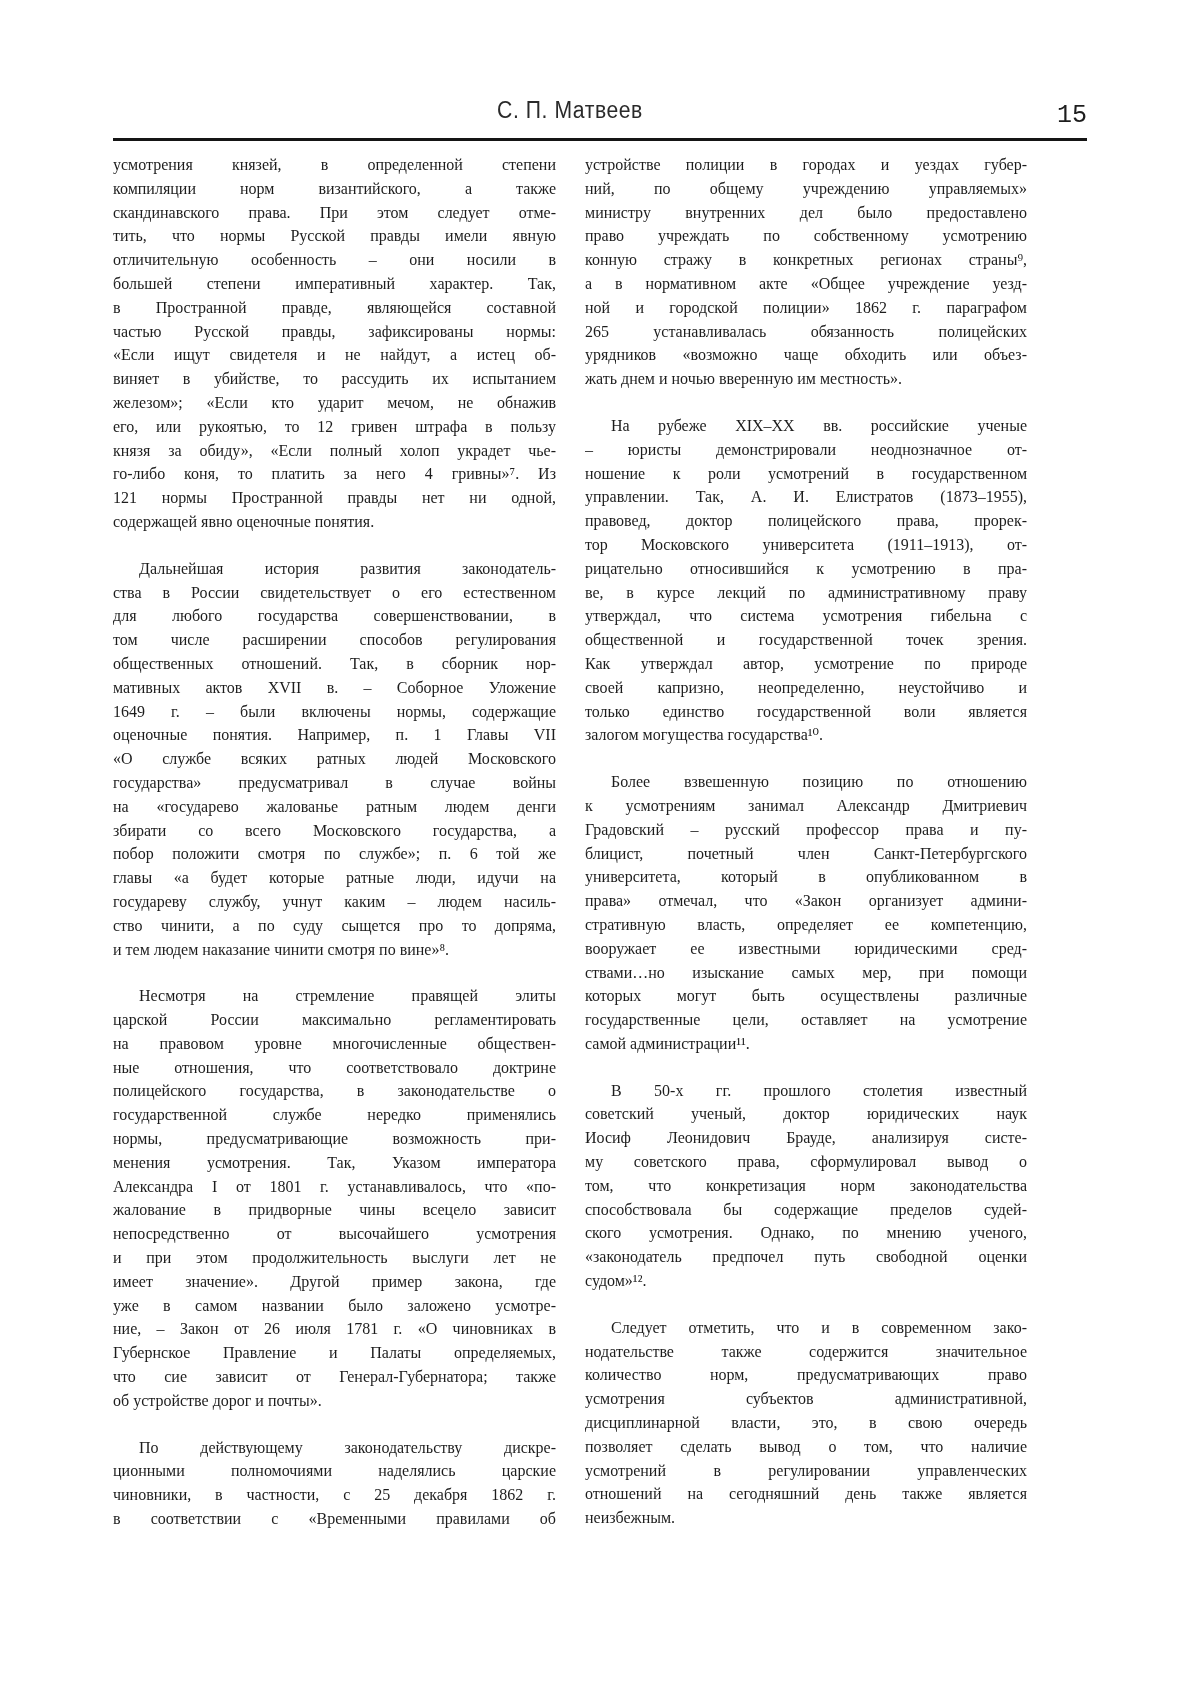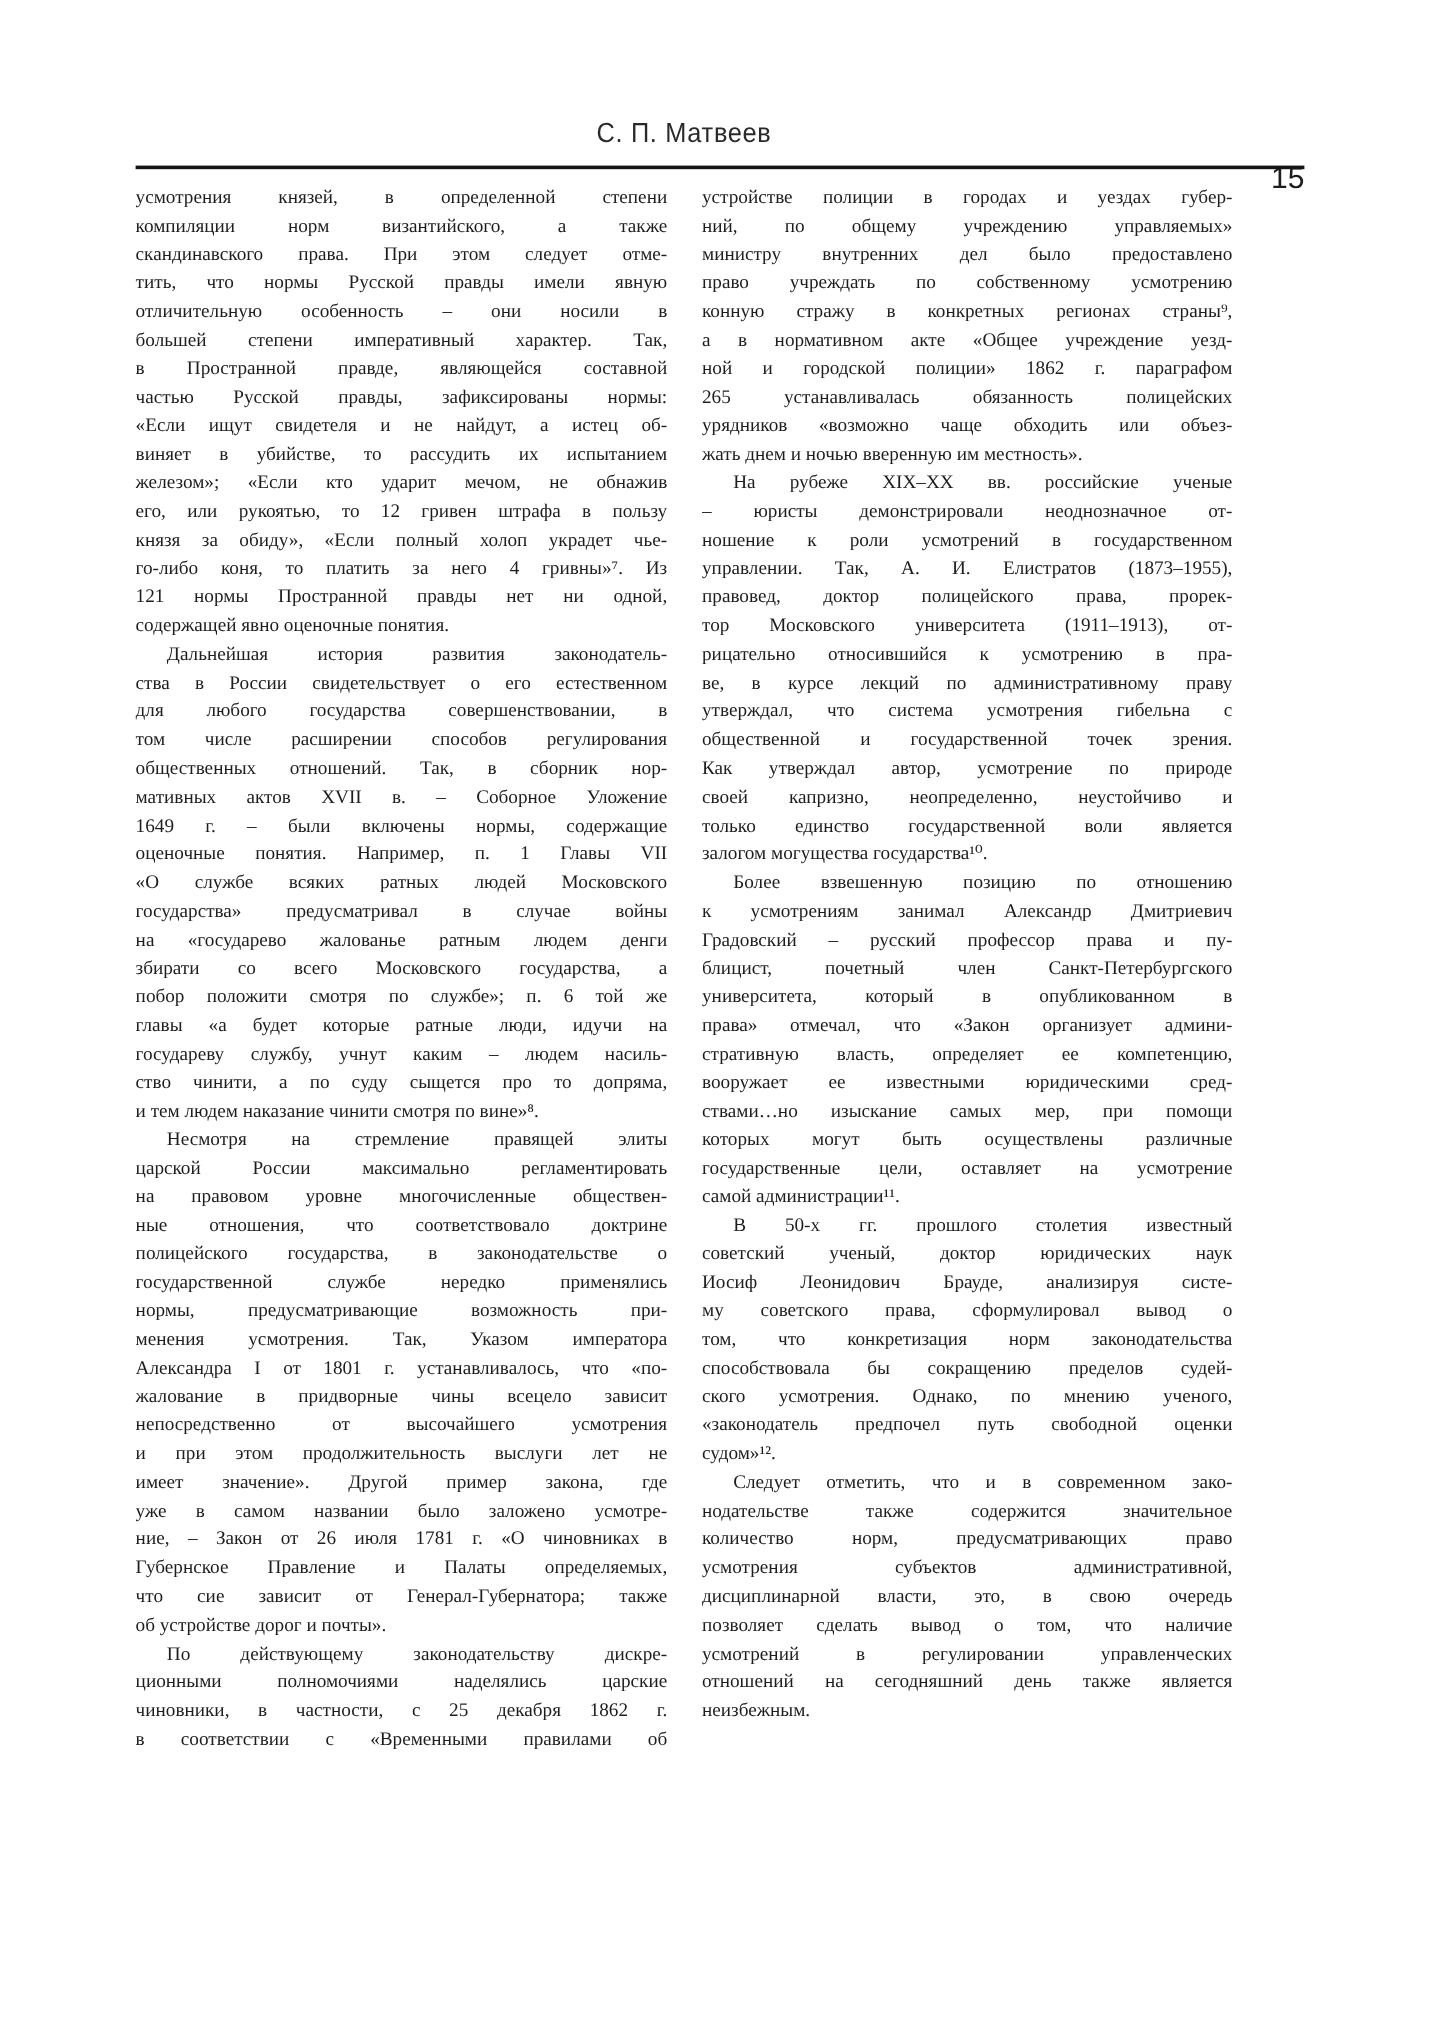--- a/index.html
+++ b/index.html
@@ -24,24 +24,23 @@
     font-size: 23px;
     font-weight: 400;
     letter-spacing: 0.6px;
     color: #2a2a2a;
     transform: scaleX(0.92);
   }
   .page-num {
     position: absolute;
     right: 113px;
     top: 101px;
-    font-family: Liberation Sans, sans-serif;
+    font-family: Liberation Mono, monospace;
     font-size: 25px;
     color: #1d1d1d;
-    margin-top: 34px;
   }
   .header-rule {
     position: absolute;
     left: 113px;
     top: 138px;
     width: 974px;
     height: 3px;
     background: #151515;
   }
   .col {
@@ -53,21 +52,21 @@
   .col-right { left: 585px; width: 442px; }
   .line {
     height: 23.8px;
     line-height: 23.8px;
     text-align: justify;
     text-align-last: justify;
     overflow: hidden;
     white-space: nowrap;
   }
   .line.para-end { text-align-last: left; }
-  .line.indent { padding-left: 26px; }
+  .line.indent { padding-left: 26px; margin-top: 23px; }
 </style>
 </head>
 <body>
 
 <div class="page">
   <div class="header-author">С. П. Матвеев</div>
   <div class="page-num">15</div>
   <div class="header-rule"></div>
 
   <div class="col col-left">
@@ -162,21 +161,21 @@
       <div class="line">вооружает ее известными юридическими сред-</div>
       <div class="line">ствами…но изыскание самых мер, при помощи</div>
       <div class="line">которых могут быть осуществлены различные</div>
       <div class="line">государственные цели, оставляет на усмотрение</div>
       <div class="line para-end">самой администрации¹¹.</div>
       <div class="line indent">В 50-х гг. прошлого столетия известный</div>
       <div class="line">советский ученый, доктор юридических наук</div>
       <div class="line">Иосиф Леонидович Брауде, анализируя систе-</div>
       <div class="line">му советского права, сформулировал вывод о</div>
       <div class="line">том, что конкретизация норм законодательства</div>
-      <div class="line">способствовала бы сокращению пределов судей-</div>
+      <div class="line">способствовала бы содержащие пределов судей-</div>
       <div class="line">ского усмотрения. Однако, по мнению ученого,</div>
       <div class="line">«законодатель предпочел путь свободной оценки</div>
       <div class="line para-end">судом»¹².</div>
       <div class="line indent">Следует отметить, что и в современном зако-</div>
       <div class="line">нодательстве также содержится значительное</div>
       <div class="line">количество норм, предусматривающих право</div>
       <div class="line">усмотрения субъектов административной,</div>
       <div class="line">дисциплинарной власти, это, в свою очередь</div>
       <div class="line">позволяет сделать вывод о том, что наличие</div>
       <div class="line">усмотрений в регулировании управленческих</div>

